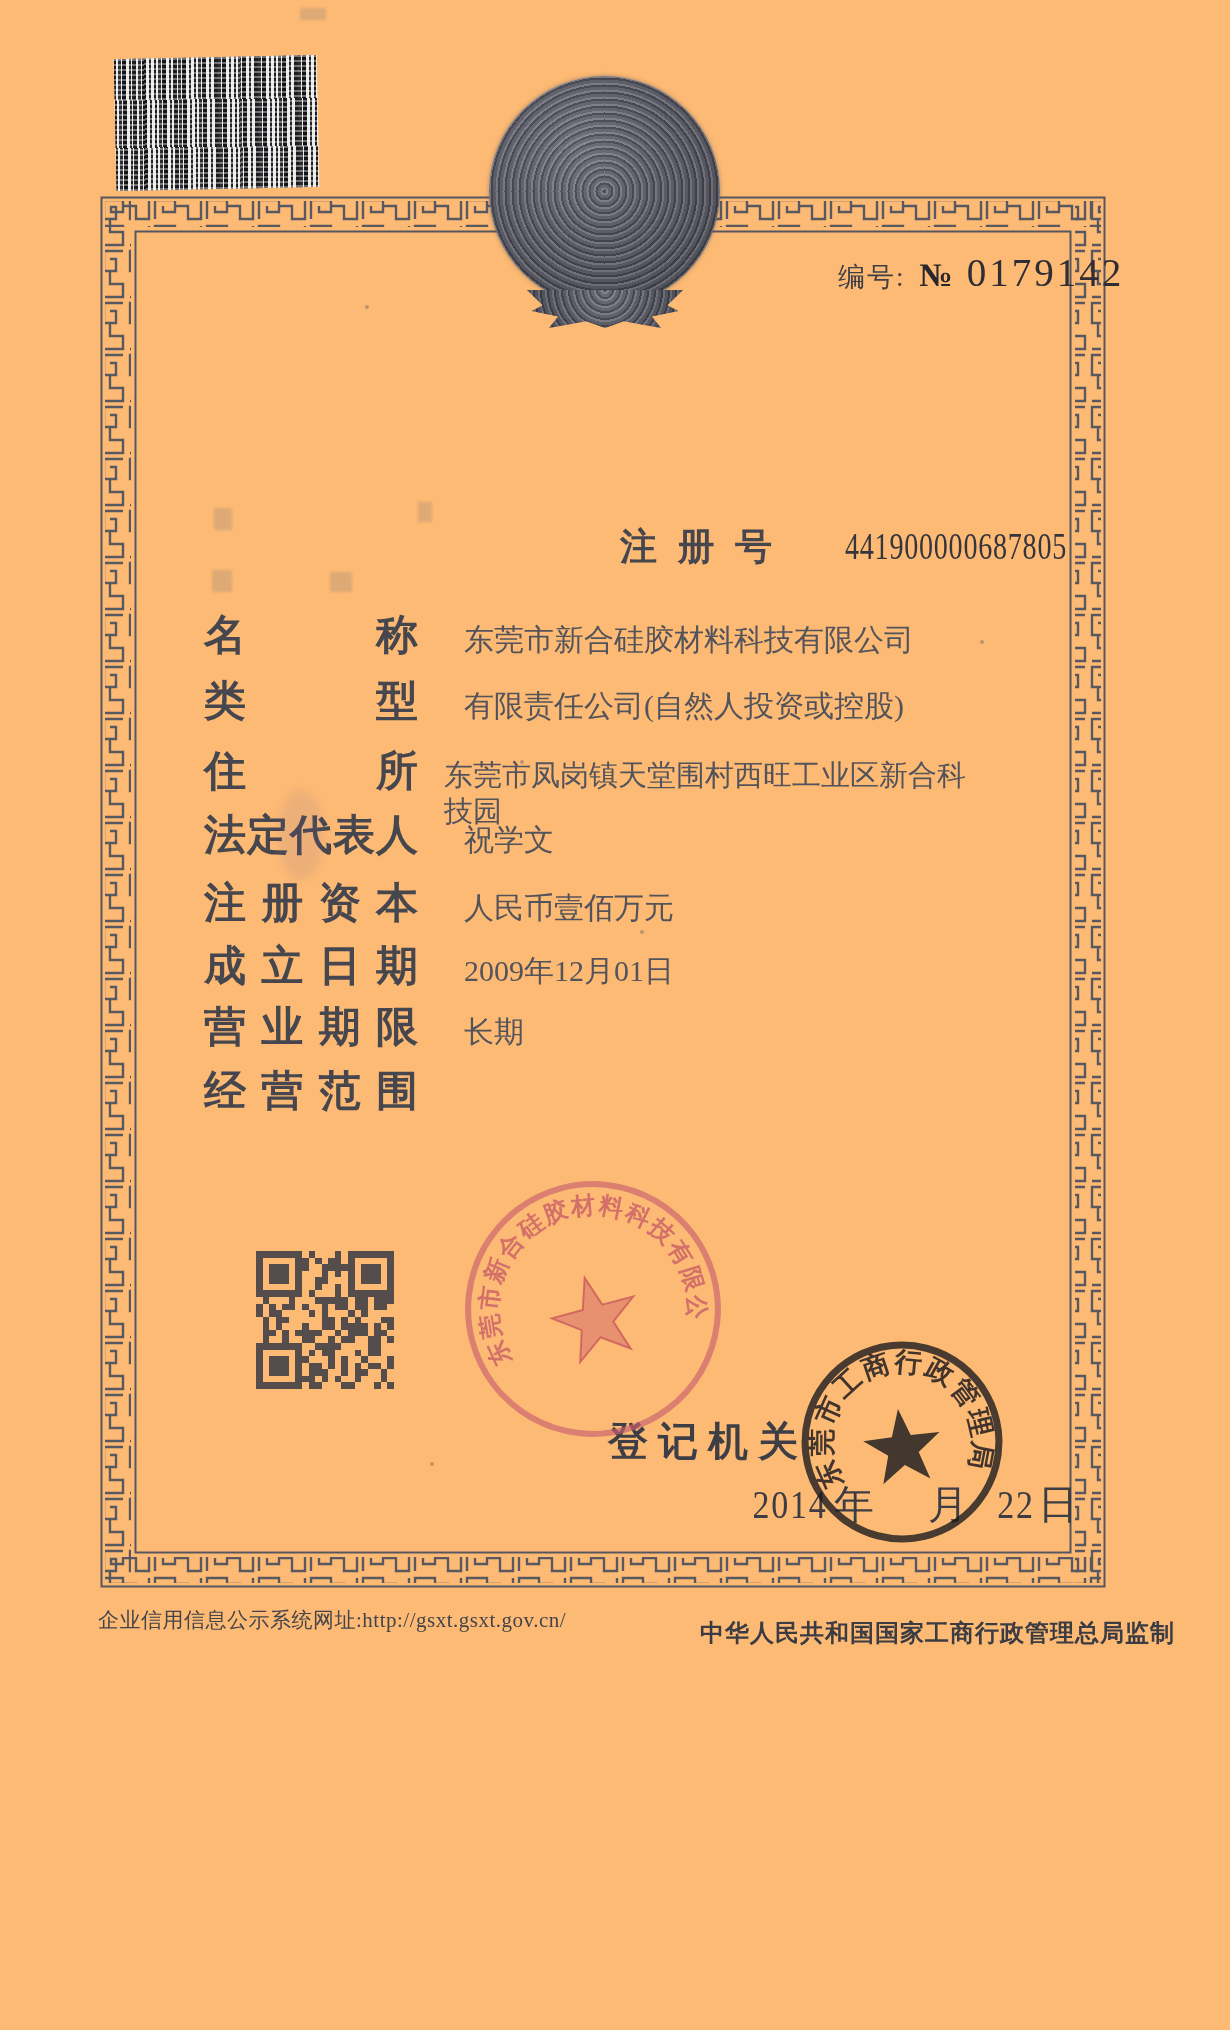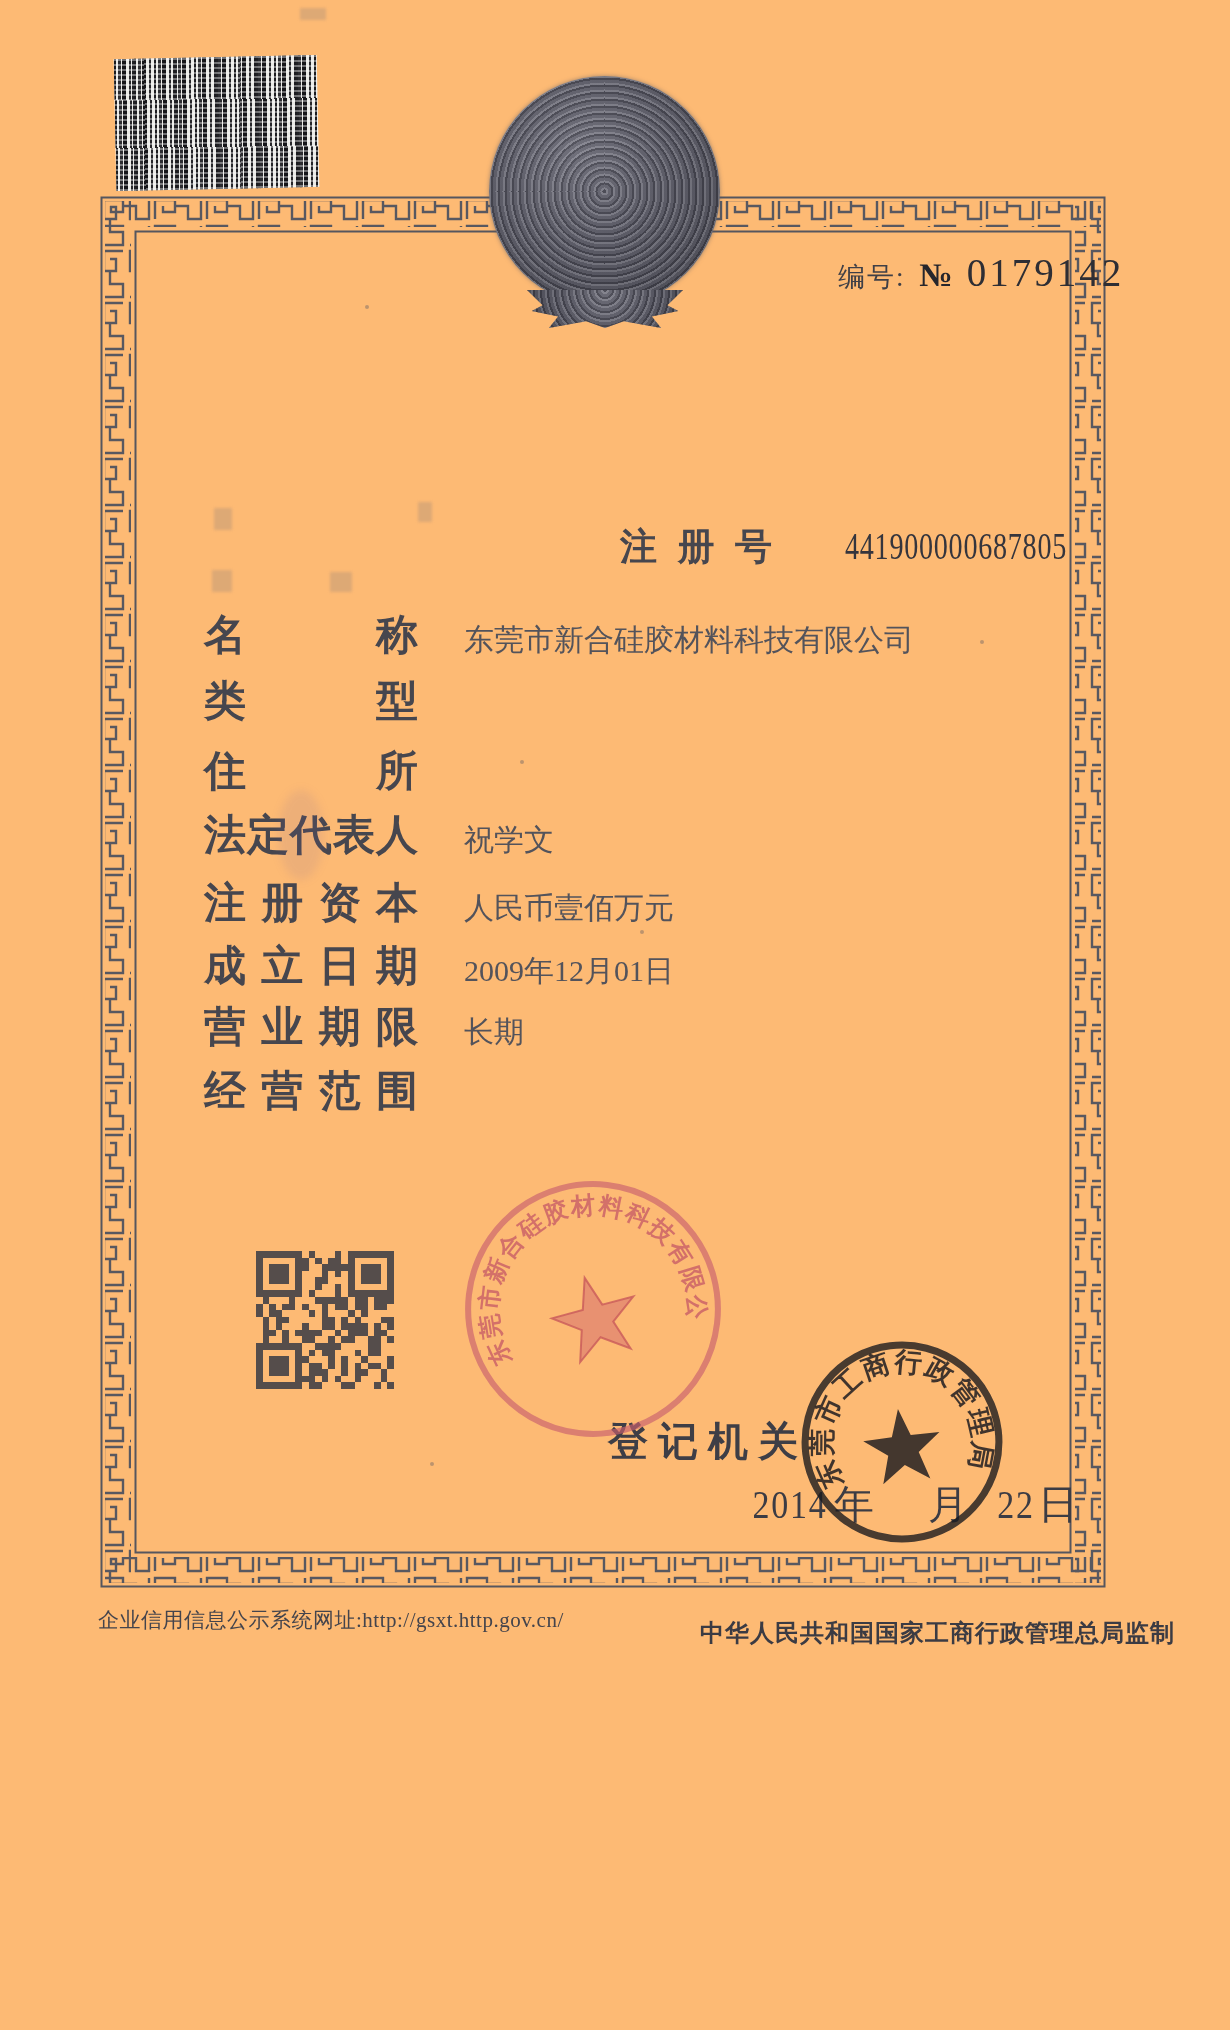--- a/index.html
+++ b/index.html
@@ -134,26 +134,28 @@
         <span>名</span>
         <span>称</span>
       </span>
     <span class="fvalue">东莞市新合硅胶材料科技有限公司</span>
   </div>
   <div class="row" style="top:678px">
     <span class="flabel spread">
         <span>类</span>
         <span>型</span>
       </span>
+    <span class="fvalue">有限责任公司(自然人投资或控股)</span>
   </div>
   <div class="row" style="top:748px">
     <span class="flabel spread">
         <span>住</span>
         <span>所</span>
       </span>
+    <span class="fvalue long">东莞市凤岗镇天堂围村西旺工业区新合科技园</span>
   </div>
   <div class="row" style="top:812px">
     <span class="flabel spread">
         <span>法</span>
         <span>定</span>
         <span>代</span>
         <span>表</span>
         <span>人</span>
       </span>
     <span class="fvalue">祝学文</span>
@@ -467,21 +469,21 @@
     <defs>
       <path id="blkArc" d="M44.4 140 A70 70 0 1 1 165.6 140" fill="none"></path>
     </defs>
     <circle cx="105" cy="105" r="96" fill="none" stroke="rgba(25,25,30,.88)" stroke-width="7"></circle>
     <polygon points="105,72 114.4,99.1 143,99.6 120.2,116.9 128.5,144.4 105,128 81.5,144.4 89.8,116.9 67,99.6 95.6,99.1" fill="rgba(25,25,30,.9)"></polygon>
     <text font-size="27" letter-spacing="2" fill="rgba(25,25,30,.92)" font-family="Liberation Serif, DejaVu Serif, serif" font-weight="700">
       <textPath href="#blkArc" startOffset="2">东莞市工商行政管理局</textPath>
     </text>
   </svg>
 
-  <div class="footer-left">企业信用信息公示系统网址:http://gsxt.http.gov.cn/</div>
+  <div class="footer-left">企业信用信息公示系统网址:http://gsxt.gsxt.gov.cn/</div>
   <div class="footer-right">中华人民共和国国家工商行政管理总局监制</div>
 
   <div class="ghost" style="left:214px;top:508px;width:18px;height:22px;"></div>
   <div class="ghost" style="left:418px;top:502px;width:14px;height:20px;"></div>
   <div class="ghost" style="left:212px;top:570px;width:20px;height:22px;"></div>
   <div class="ghost" style="left:330px;top:572px;width:22px;height:20px;"></div>
   <div class="ghost" style="left:300px;top:8px;width:26px;height:12px;"></div>
   <div class="smear" style="left:278px;top:790px;"></div>
   <div class="speck" style="left:365px;top:305px;"></div>
   <div class="speck" style="left:520px;top:760px;"></div>

